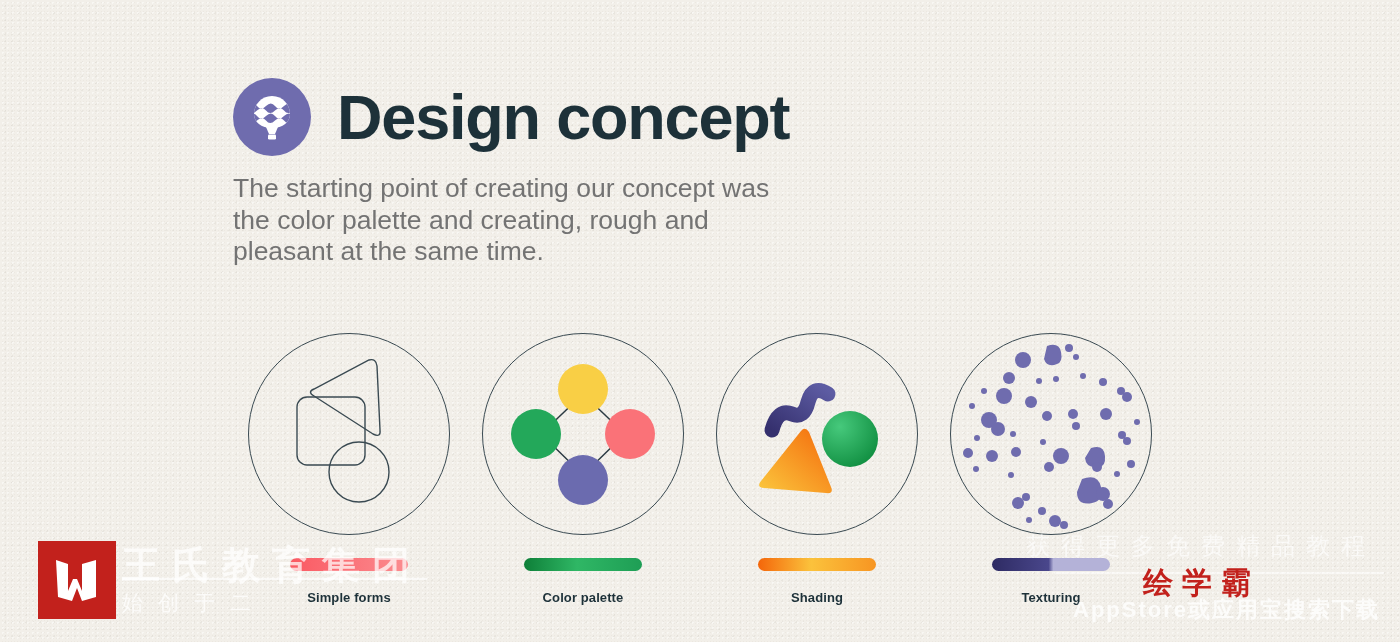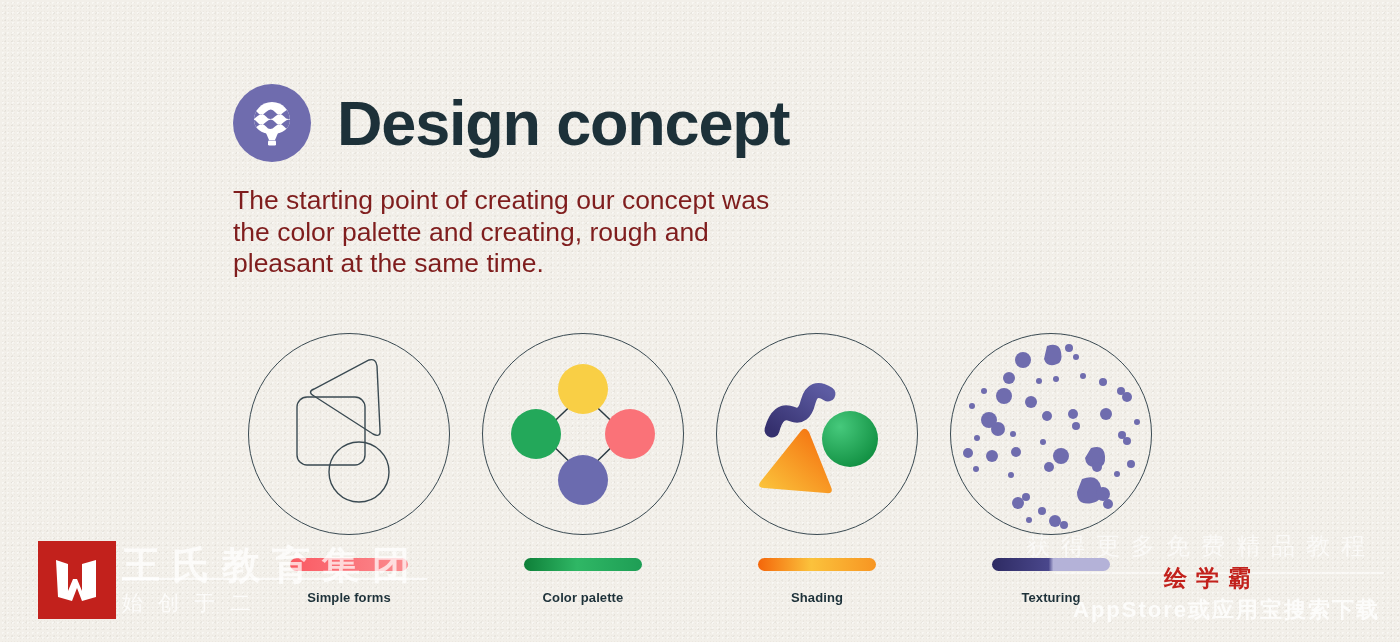--- a/index.html
+++ b/index.html
@@ -31,21 +31,21 @@
       radial-gradient(rgba(160,150,140,.22) 1px, transparent 1px),
       radial-gradient(rgba(200,192,182,.25) 1px, transparent 1px);
     background-size: 5px 5px, 7px 7px, 3px 3px;
     background-position: 0 0, 2px 3px, 1px 1px;
   }
 
   
   #header {
     position: absolute;
     left: 233px;
-    top: 84px;
+    top: 78px;
     display: flex;
     align-items: center;
     gap: 26px;
   }
   #title-icon-wrap {
     width: 78px;
     height: 78px;
     border-radius: 50%;
     background: #6f6cae;
     display: flex;
@@ -59,25 +59,25 @@
     letter-spacing: -1.2px;
     color: #1d3139;
     line-height: 1;
     white-space: nowrap;
   }
 
   
   #intro {
     position: absolute;
     left: 233px;
-    top: 185px;
+    top: 173px;
     width: 640px;
     font-size: 26.5px;
     line-height: 31.5px;
-    color: #7f1d1d;
+    color: #737373;
   }
   #intro div { white-space: nowrap; }
 
   
   #cards {
     position: absolute;
     left: 232px;
     top: 333px;
     width: 1000px;
     display: flex;
@@ -160,21 +160,21 @@
   #wm-right-rule {
     right: 16px;
     top: 572px;
     width: 330px;
     height: 2px;
     background: rgba(255,255,255,.55);
   }
   #wm-brand {
     right: 140px;
     top: 563px;
-    font-size: 23px;
+    font-size: 30px;
     font-weight: bold;
     letter-spacing: 9px;
     color: #c2211c;
     white-space: nowrap;
   }
   #wm-right-bottom {
     right: 20px;
     top: 595px;
     font-size: 22px;
     letter-spacing: 2px;

